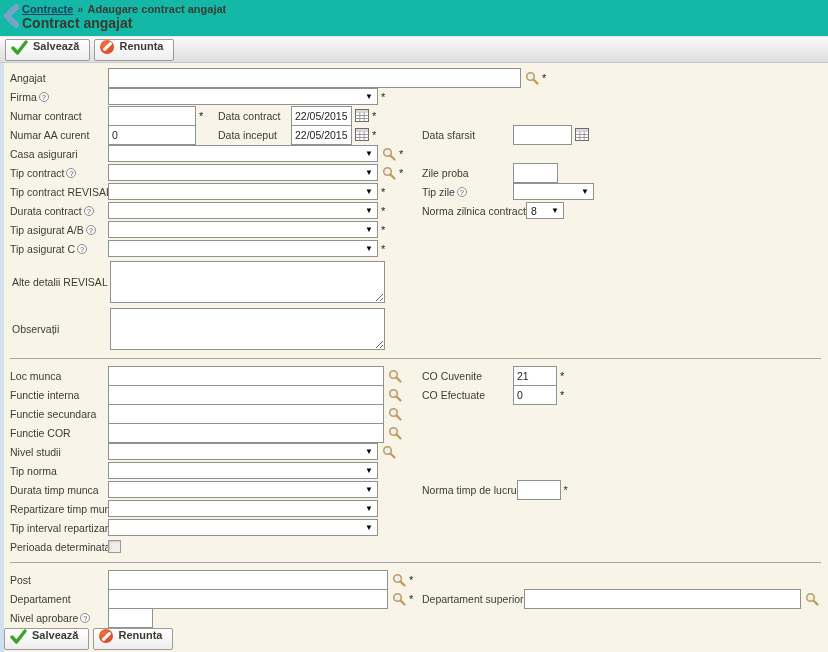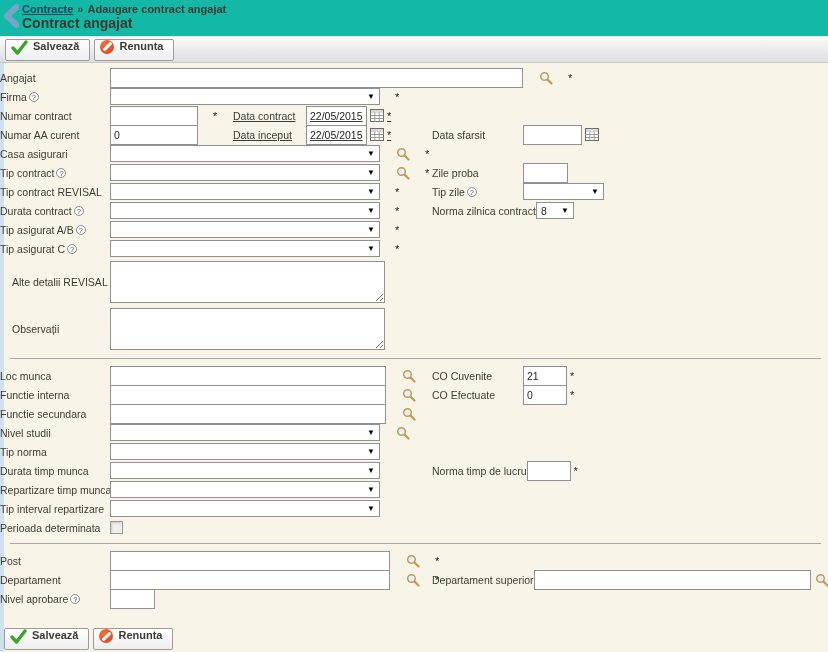--- a/index.html
+++ b/index.html
@@ -23,38 +23,38 @@
          background:linear-gradient(#ffffff,#eeeeee); border:1px solid #9b9b9b; border-radius:2px;
          font-size:11px; font-weight:bold; color:#3c3c34; cursor:pointer; white-space:nowrap; }
   .btoolbar { position:absolute; left:4px; top:628px; display:flex; gap:4px; }
   
   .cancel-ic { position:relative; width:14px; height:14px; border-radius:50%;
                background:radial-gradient(circle at 35% 30%, #f0713f, #d73f1f); flex:none; }
   .cancel-ic::after { content:""; position:absolute; left:1.5px; top:5.5px; width:11px; height:3px;
                background:#fff; transform:rotate(-45deg); border-radius:1px; }
   
   .form { position:absolute; left:0; top:63px; width:828px; padding-top:5px; }
-  .row  { position:relative; height:19px; display:flex; align-items:center; padding-left:0;gap:12px; }
+  .row  { position:relative; height:19px; display:flex; align-items:center; padding-left:10px; }
   .trow { position:relative; height:47px; display:flex; align-items:center; padding-left:12px; }
   .lbl { width:98px; flex:none; font-size:10.5px; white-space:nowrap; }
   .ti  { height:20px; border:1px solid #919191; background:#fff; font-size:10.5px;
          padding:0 3px; font-family:inherit; color:#222; }
   .sel { height:17px; border:1px solid #919191; background:#fff; display:flex; align-items:center;
          padding:0 4px; font-size:10.5px; cursor:default; flex:none; }
   .sel .selv { flex:1 1 auto; overflow:hidden; white-space:nowrap; color:#222; }
   .sel .arr { flex:none; font-size:8px; color:#000; margin-left:3px; }
   .mag { margin-left:4px; display:inline-flex; flex:none; cursor:pointer; }
   .cal { margin-left:3px; display:inline-flex; flex:none; cursor:pointer; }
   .req { margin-left:3px; font-size:11px; color:#222; }
   .help { display:inline-block; width:10px; height:10px; line-height:9px; border-radius:50%;
           border:1px solid #8c8c8c; color:#555; font-size:7.5px; text-align:center; margin-left:2px;
           vertical-align:1px; background:#fbfbfb; }
-  .mg { position:absolute; left:233px; top:1px; height:17px; display:flex; align-items:center;text-decoration:underline; }
+  .mg { position:absolute; left:218px; top:1px; height:17px; display:flex; align-items:center; }
   .mg .mlbl { min-width:73px; font-size:10.5px; white-space:nowrap; }
-  .rg { position:absolute; left:422px; top:1px; height:17px; display:flex; align-items:center;margin-left:10px; }
+  .rg { position:absolute; left:422px; top:1px; height:17px; display:flex; align-items:center; }
   .rg .rlbl { min-width:91px; font-size:10.5px; white-space:nowrap; }
   .ta { width:275px; height:42px; border:1px solid #919191; background:#fff; resize:both;
         overflow:auto; font-family:inherit; font-size:11px; }
   hr.div { border:none; border-top:1px solid #a6a6a6; margin:6px 7px 7px 10px; }
   .chk { width:13px; height:13px; border:1px solid #9a9a9a; background:#f0efeb;
          box-shadow:inset 1px 1px 2px rgba(0,0,0,0.15); cursor:pointer; }
   
   .w413{width:413px}.w280{width:280px}.w277{width:277px}.w276{width:276px}.w270{width:270px}
   .w88{width:88px}.w81{width:81px}.w61{width:61px}.w59{width:59px}.w45{width:45px}
   .w44{width:44px}.w38{width:38px}
@@ -302,20 +302,30 @@
       <span class="lbl"><span>Functie secundara</span></span>
       <input class="ti w276" value="" style="">
       <span class="mag">
           <svg width="14" height="14" viewBox="0 0 14 14">
             <circle cx="5.5" cy="5.5" r="3.8" fill="#e8f1f8" stroke="#c49a5a" stroke-width="1.5"></circle>
             <line x1="8.6" y1="8.6" x2="12.5" y2="12.5" stroke="#c49a5a" stroke-width="2.2" stroke-linecap="round"></line>
           </svg>
         </span>
     </div>
 
+    <div class="row">
+      <span class="lbl"><span>Functie COR</span></span>
+      <input class="ti w276" value="" style="">
+      <span class="mag">
+          <svg width="14" height="14" viewBox="0 0 14 14">
+            <circle cx="5.5" cy="5.5" r="3.8" fill="#e8f1f8" stroke="#c49a5a" stroke-width="1.5"></circle>
+            <line x1="8.6" y1="8.6" x2="12.5" y2="12.5" stroke="#c49a5a" stroke-width="2.2" stroke-linecap="round"></line>
+          </svg>
+        </span>
+    </div>
 
     <div class="row">
       <span class="lbl"><span>Nivel studii</span></span>
       <div class="sel w270">
           <span class="selv"></span>
           <span class="arr">▼</span>
         </div>
       <span class="mag">
           <svg width="14" height="14" viewBox="0 0 14 14">
             <circle cx="5.5" cy="5.5" r="3.8" fill="#e8f1f8" stroke="#c49a5a" stroke-width="1.5"></circle>

